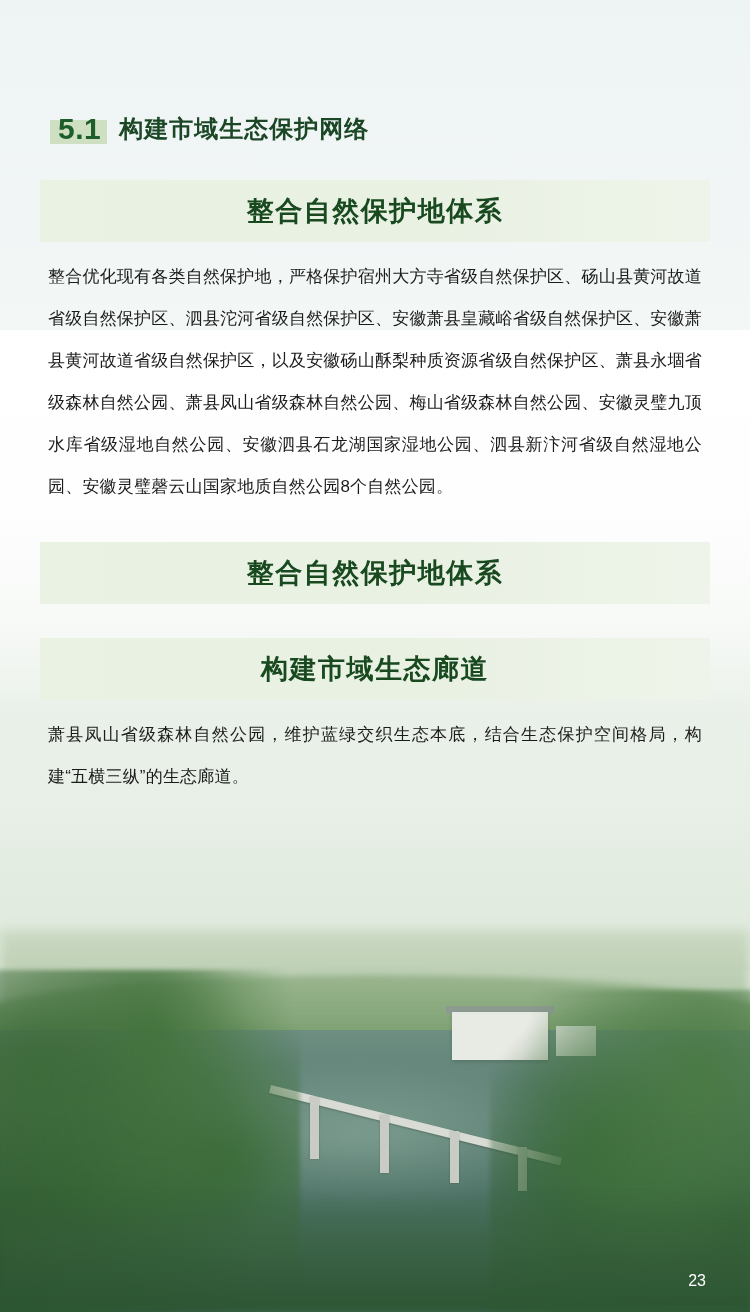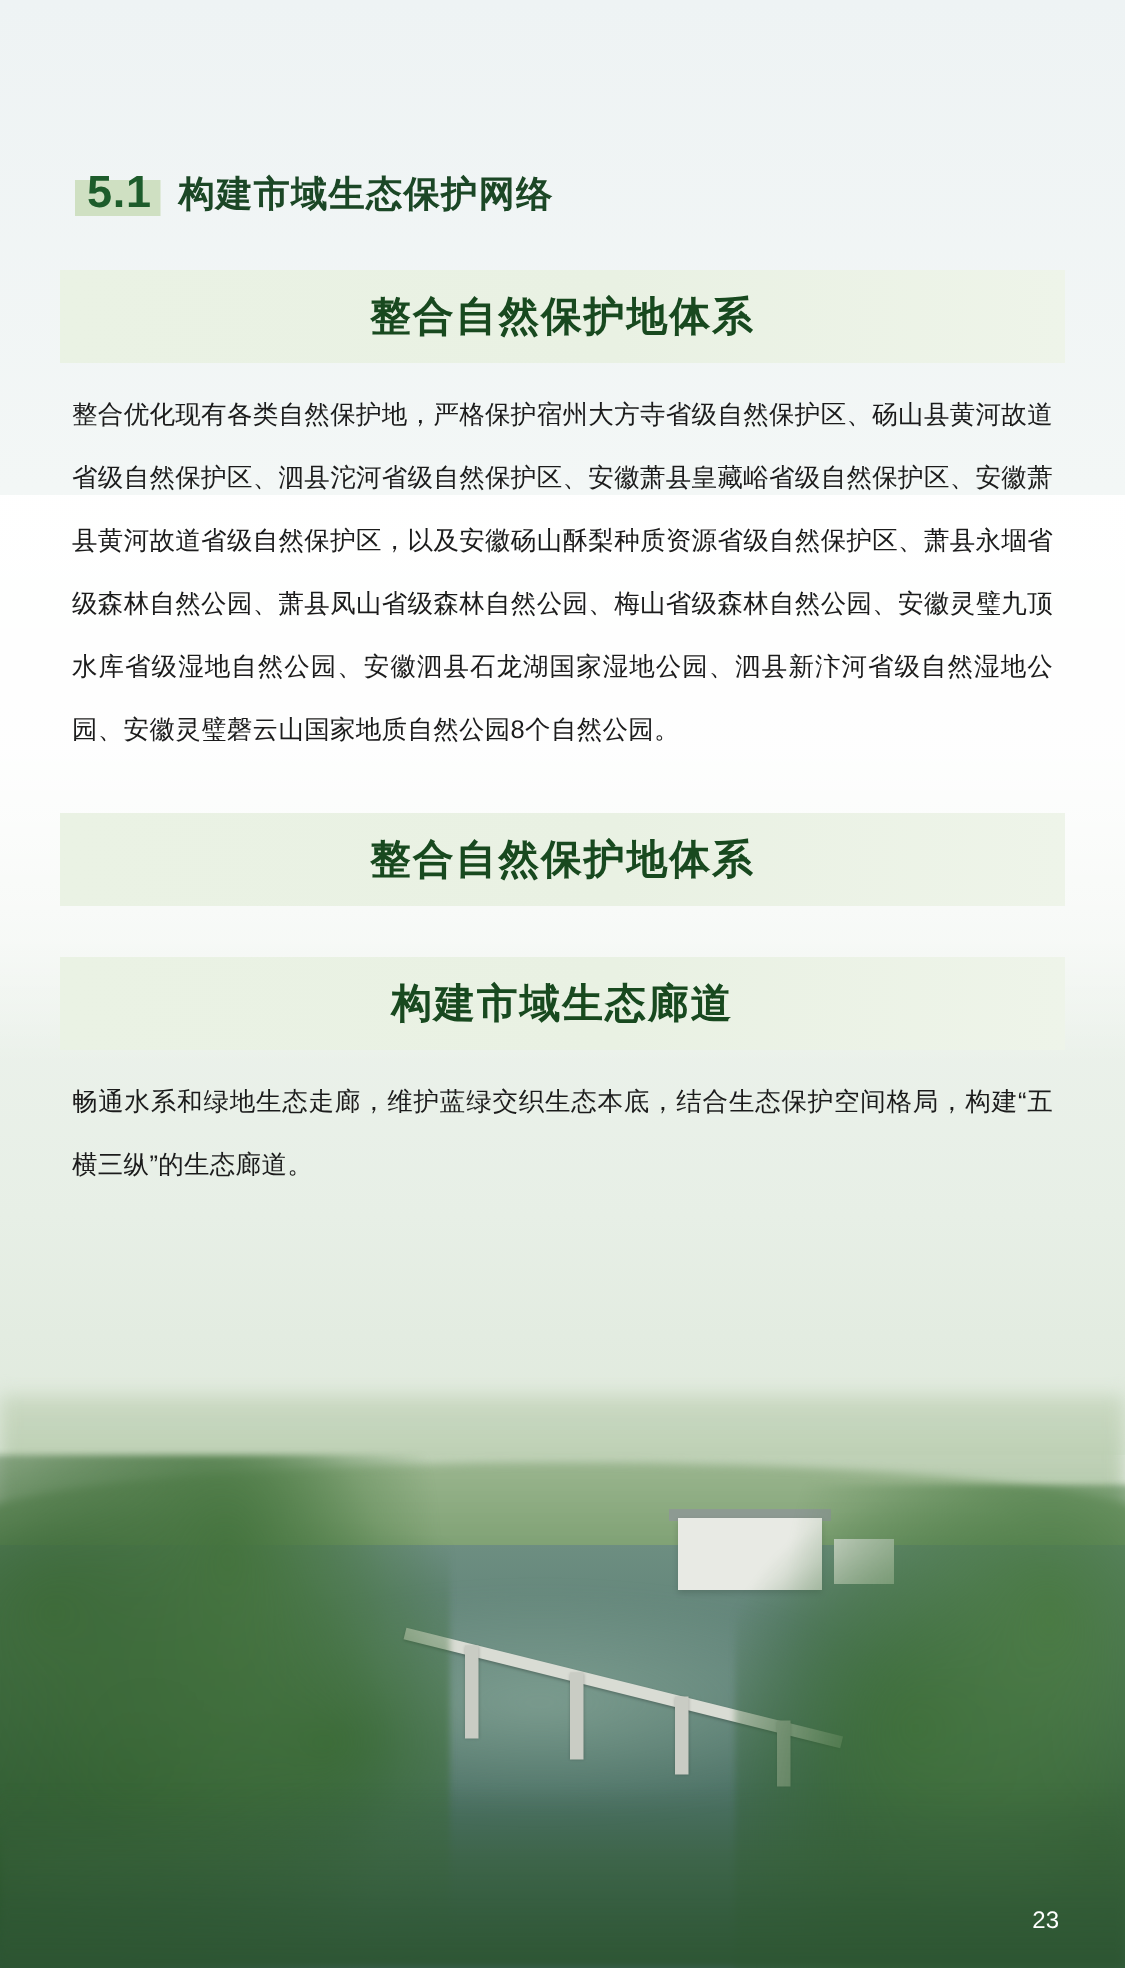--- a/index.html
+++ b/index.html
@@ -277,19 +277,19 @@
     </div>
     <p class="body-text">整合优化现有各类自然保护地，严格保护宿州大方寺省级自然保护区、砀山县黄河故道省级自然保护区、泗县沱河省级自然保护区、安徽萧县皇藏峪省级自然保护区、安徽萧县黄河故道省级自然保护区，以及安徽砀山酥梨种质资源省级自然保护区、萧县永堌省级森林自然公园、萧县凤山省级森林自然公园、梅山省级森林自然公园、安徽灵璧九顶水库省级湿地自然公园、安徽泗县石龙湖国家湿地公园、泗县新汴河省级自然湿地公园、安徽灵璧磬云山国家地质自然公园8个自然公园。</p>
 
     <div class="sub-banner">
       <span class="sub-banner-title">整合自然保护地体系</span>
     </div>
 
     <div class="sub-banner">
       <span class="sub-banner-title">构建市域生态廊道</span>
     </div>
-    <p class="body-text">畅通水系和绿地生态走廊，维护蓝绿交织生态本底，结合生态保护空间格局，构建“五横三纵”的生态廊道。</p>
+    <p class="body-text">萧县凤山省级森林自然公园，维护蓝绿交织生态本底，结合生态保护空间格局，构建“五横三纵”的生态廊道。</p>
 
   </div>
 
   <div class="page-number">23</div>
 
 </div>
 
 </body></html>

